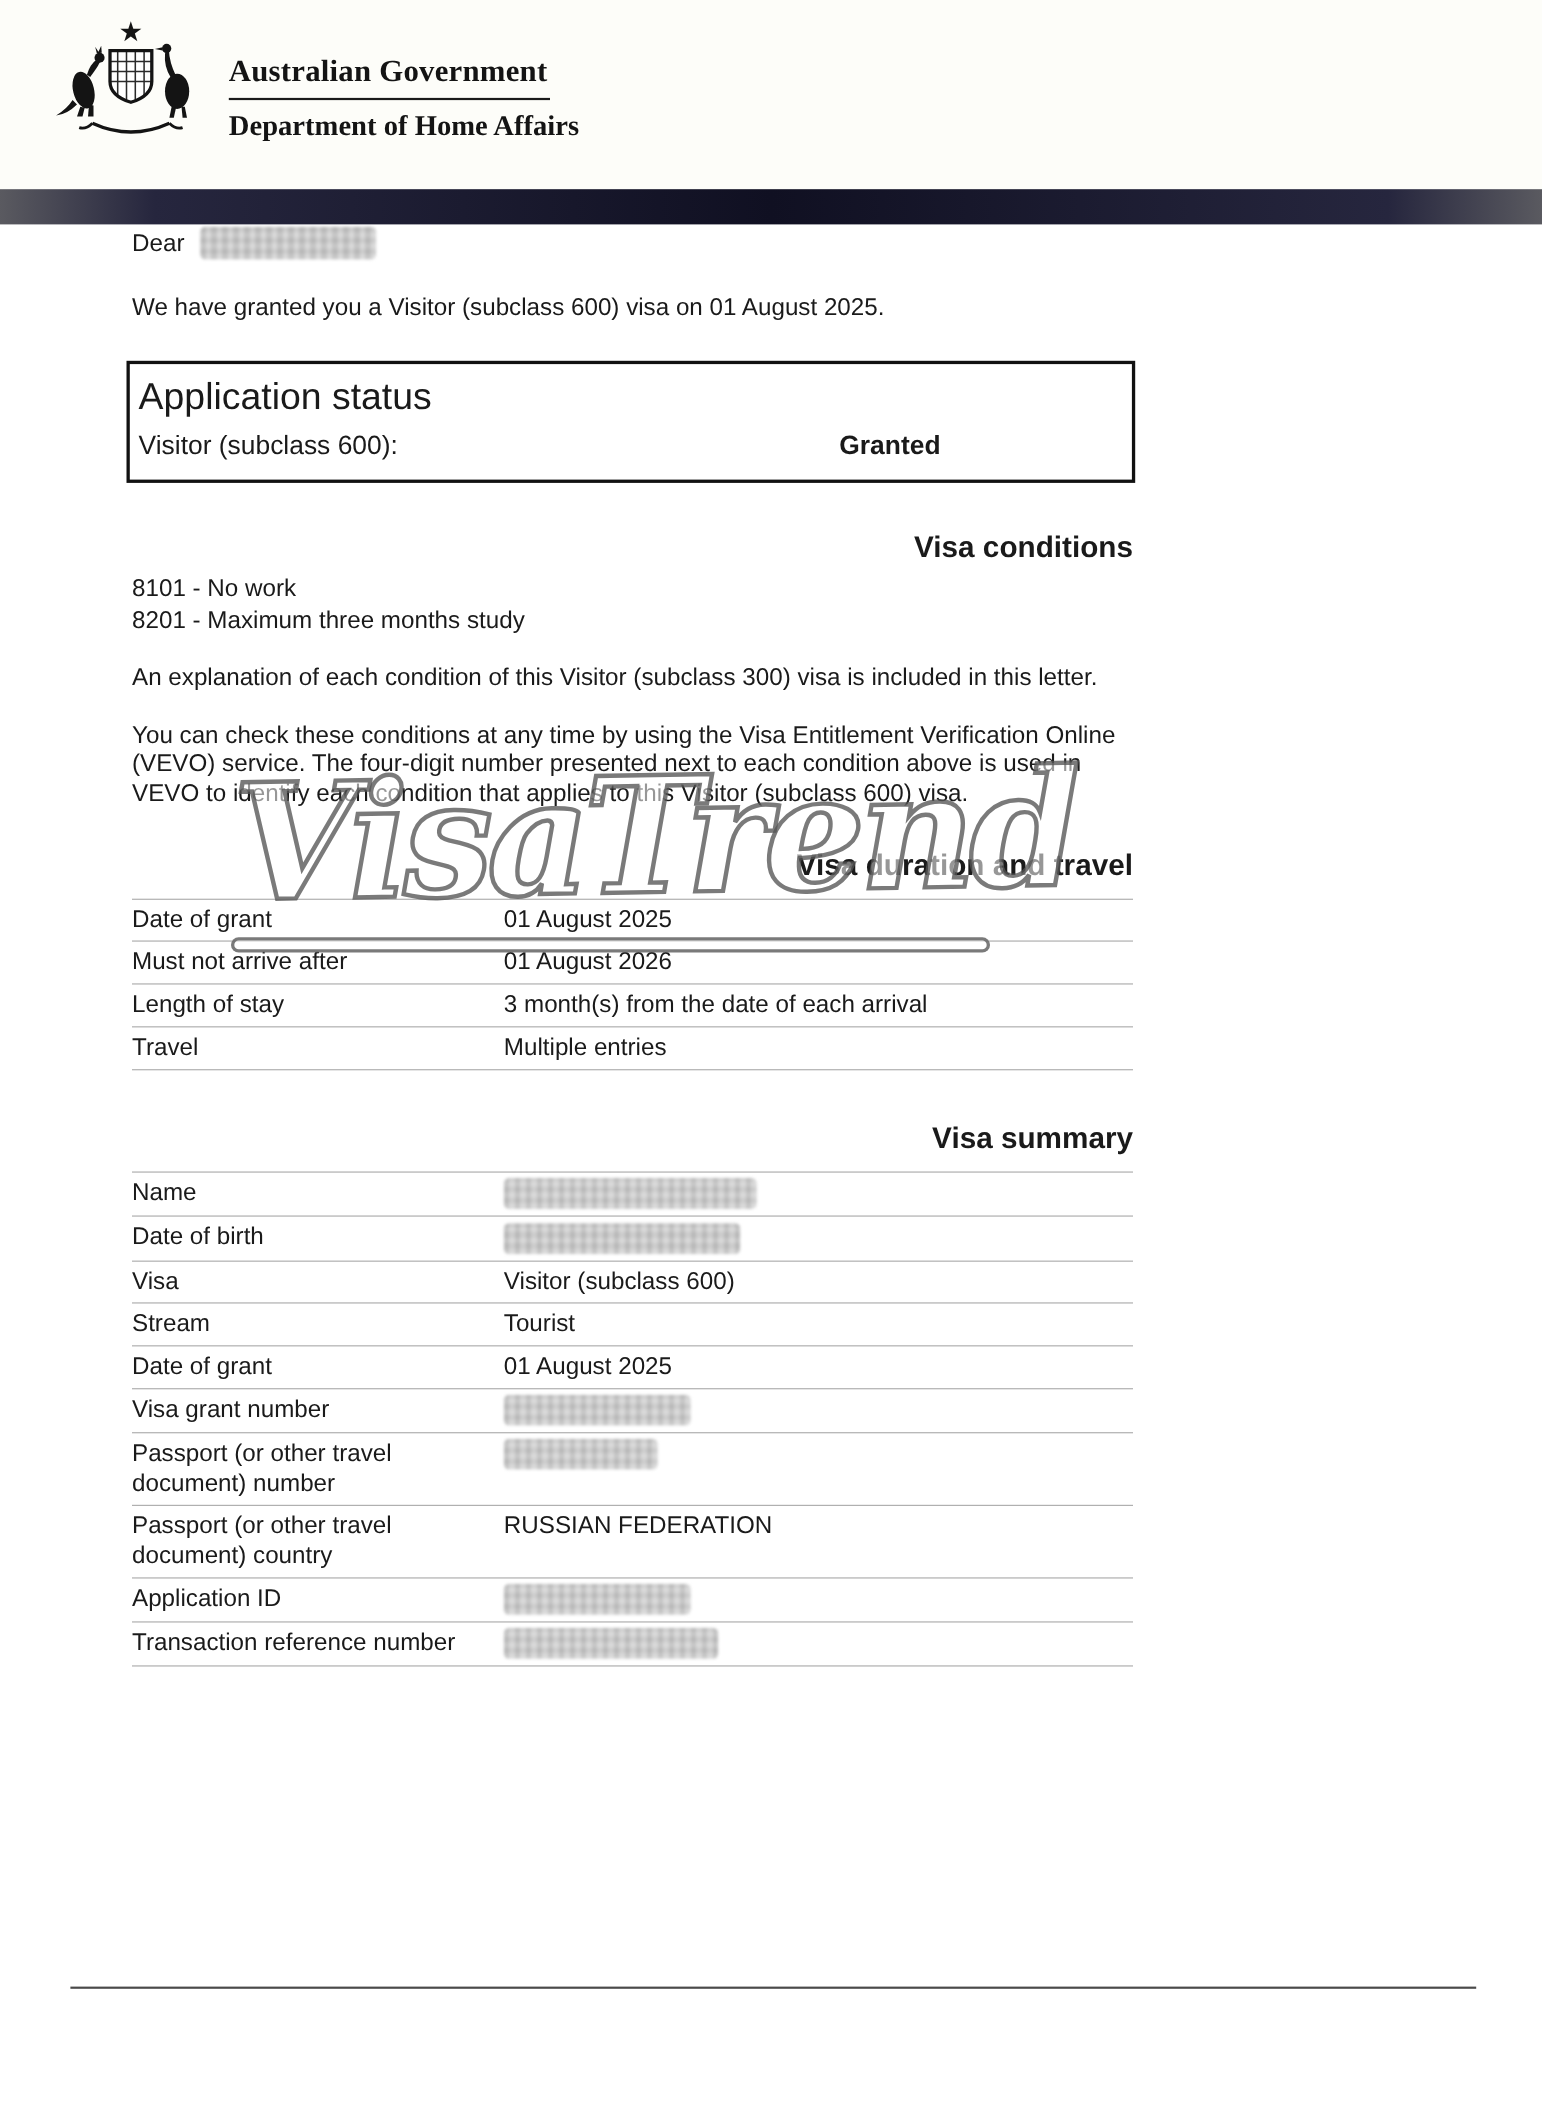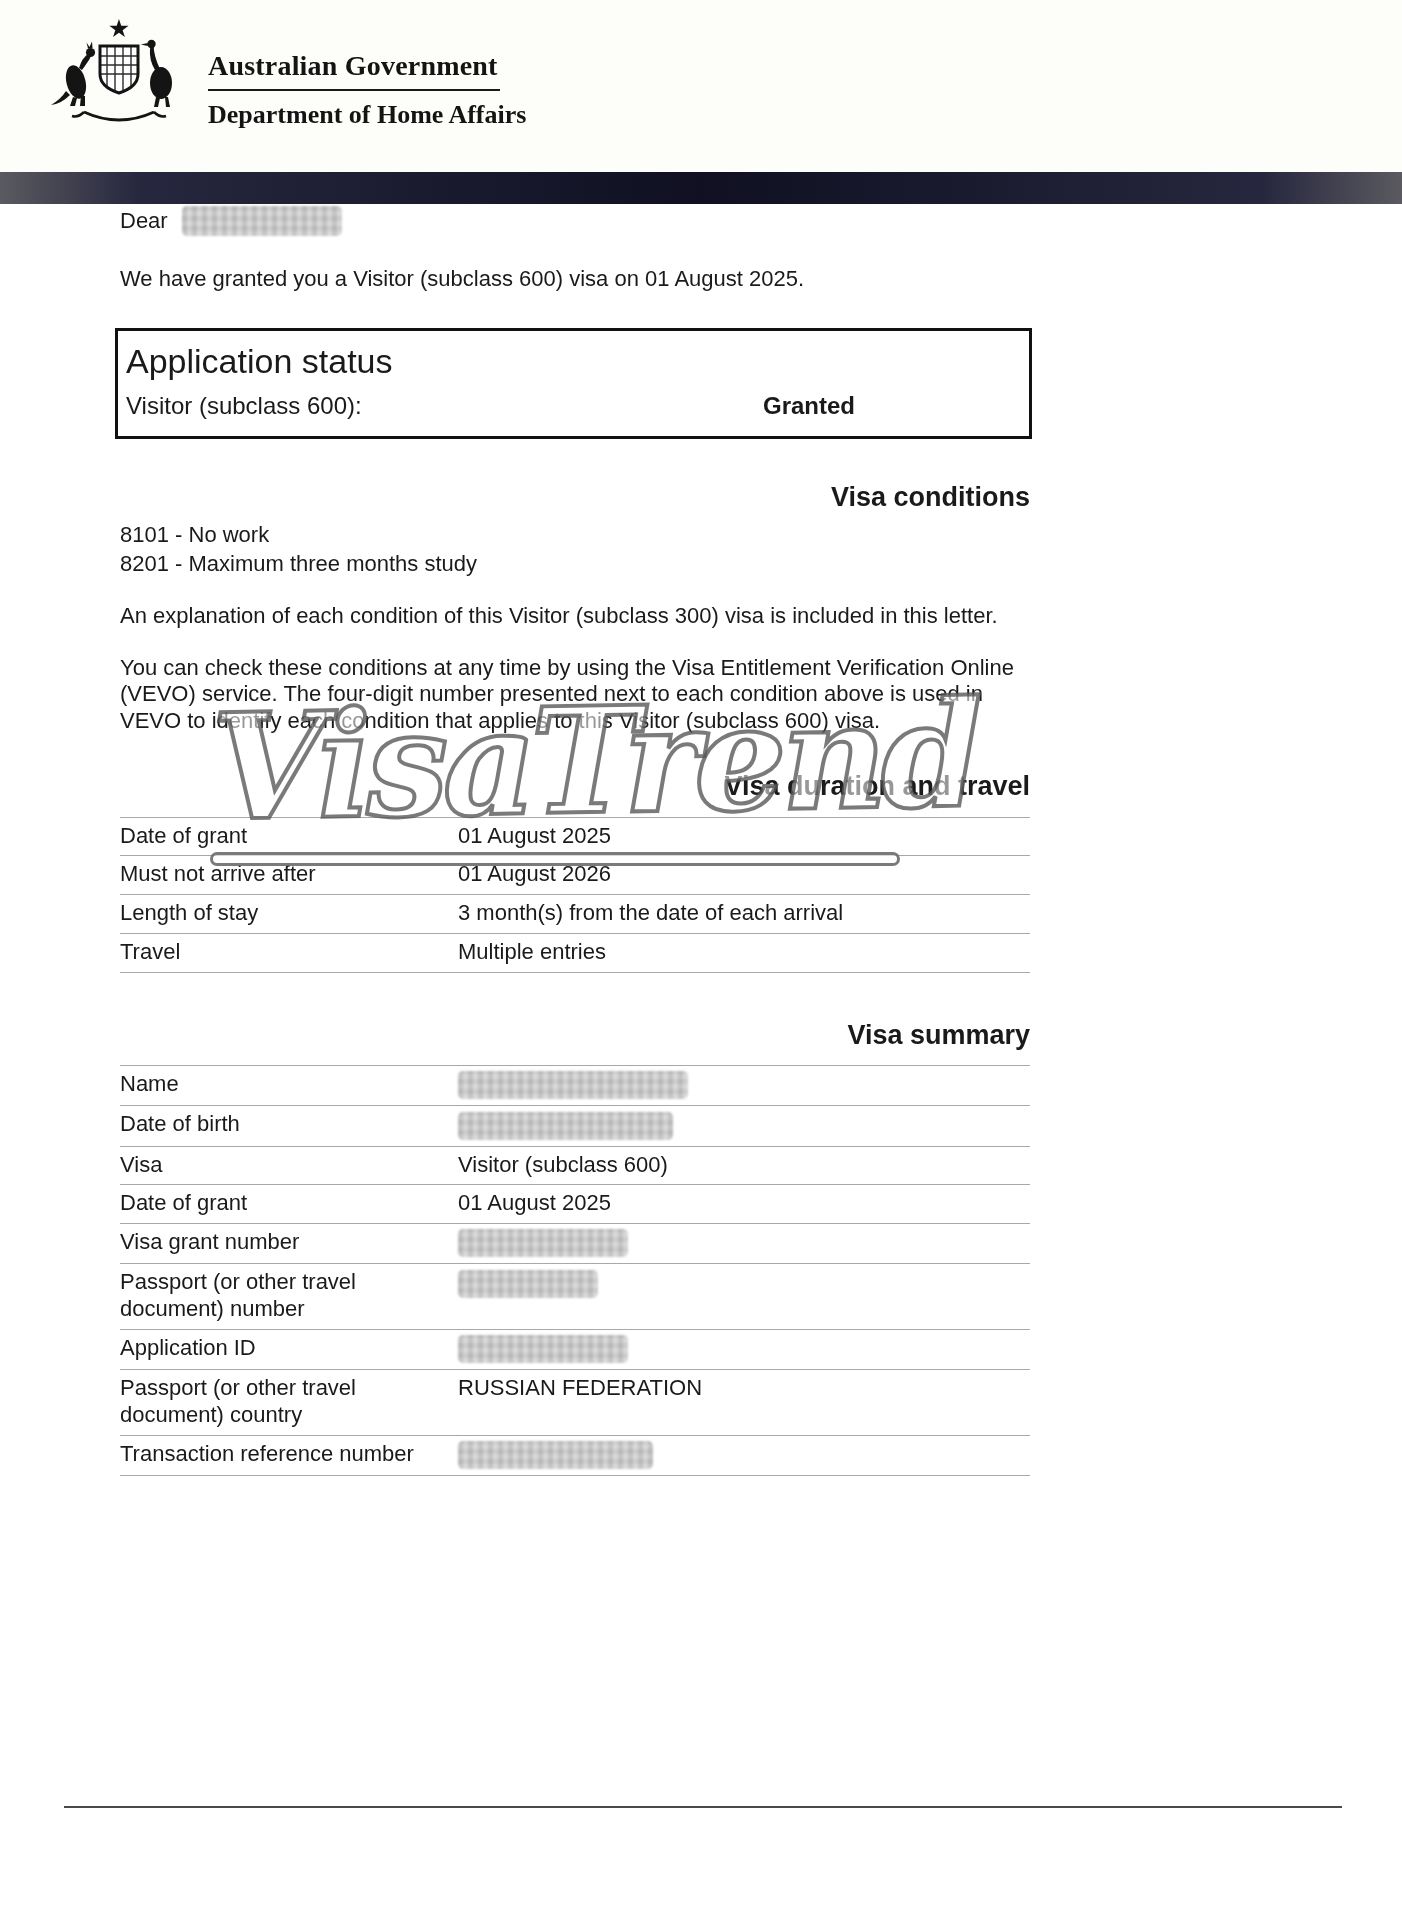--- a/index.html
+++ b/index.html
@@ -168,40 +168,44 @@
       </div>
       <div class="trow">
         <div class="tlabel">Date of birth</div>
         <div class="tvalue"><span class="redact w215"></span></div>
       </div>
       <div class="trow">
         <div class="tlabel">Visa</div>
         <div class="tvalue">Visitor (subclass 600)</div>
       </div>
       <div class="trow">
+        <div class="tlabel">Stream</div>
+        <div class="tvalue">Tourist</div>
+      </div>
+      <div class="trow">
         <div class="tlabel">Date of grant</div>
         <div class="tvalue">01 August 2025</div>
       </div>
       <div class="trow">
         <div class="tlabel">Visa grant number</div>
         <div class="tvalue"><span class="redact w170"></span></div>
       </div>
       <div class="trow">
         <div class="tlabel">Passport (or other travel document) number</div>
         <div class="tvalue"><span class="redact w140"></span></div>
       </div>
       <div class="trow">
+        <div class="tlabel">Passport (or other travel document) country</div>
+        <div class="tvalue">RUSSIAN FEDERATION</div>
+      </div>
+      <div class="trow">
         <div class="tlabel">Application ID</div>
         <div class="tvalue"><span class="redact w170"></span></div>
       </div>
       <div class="trow">
-        <div class="tlabel">Passport (or other travel document) country</div>
-        <div class="tvalue">RUSSIAN FEDERATION</div>
-      </div>
-      <div class="trow">
         <div class="tlabel">Transaction reference number</div>
         <div class="tvalue"><span class="redact w195"></span></div>
       </div>
     </div>
   </main>
 
   <div class="watermark">VisaTrend</div>
   <div class="wm-swash"></div>
 
   <div class="footer-rule"></div>

